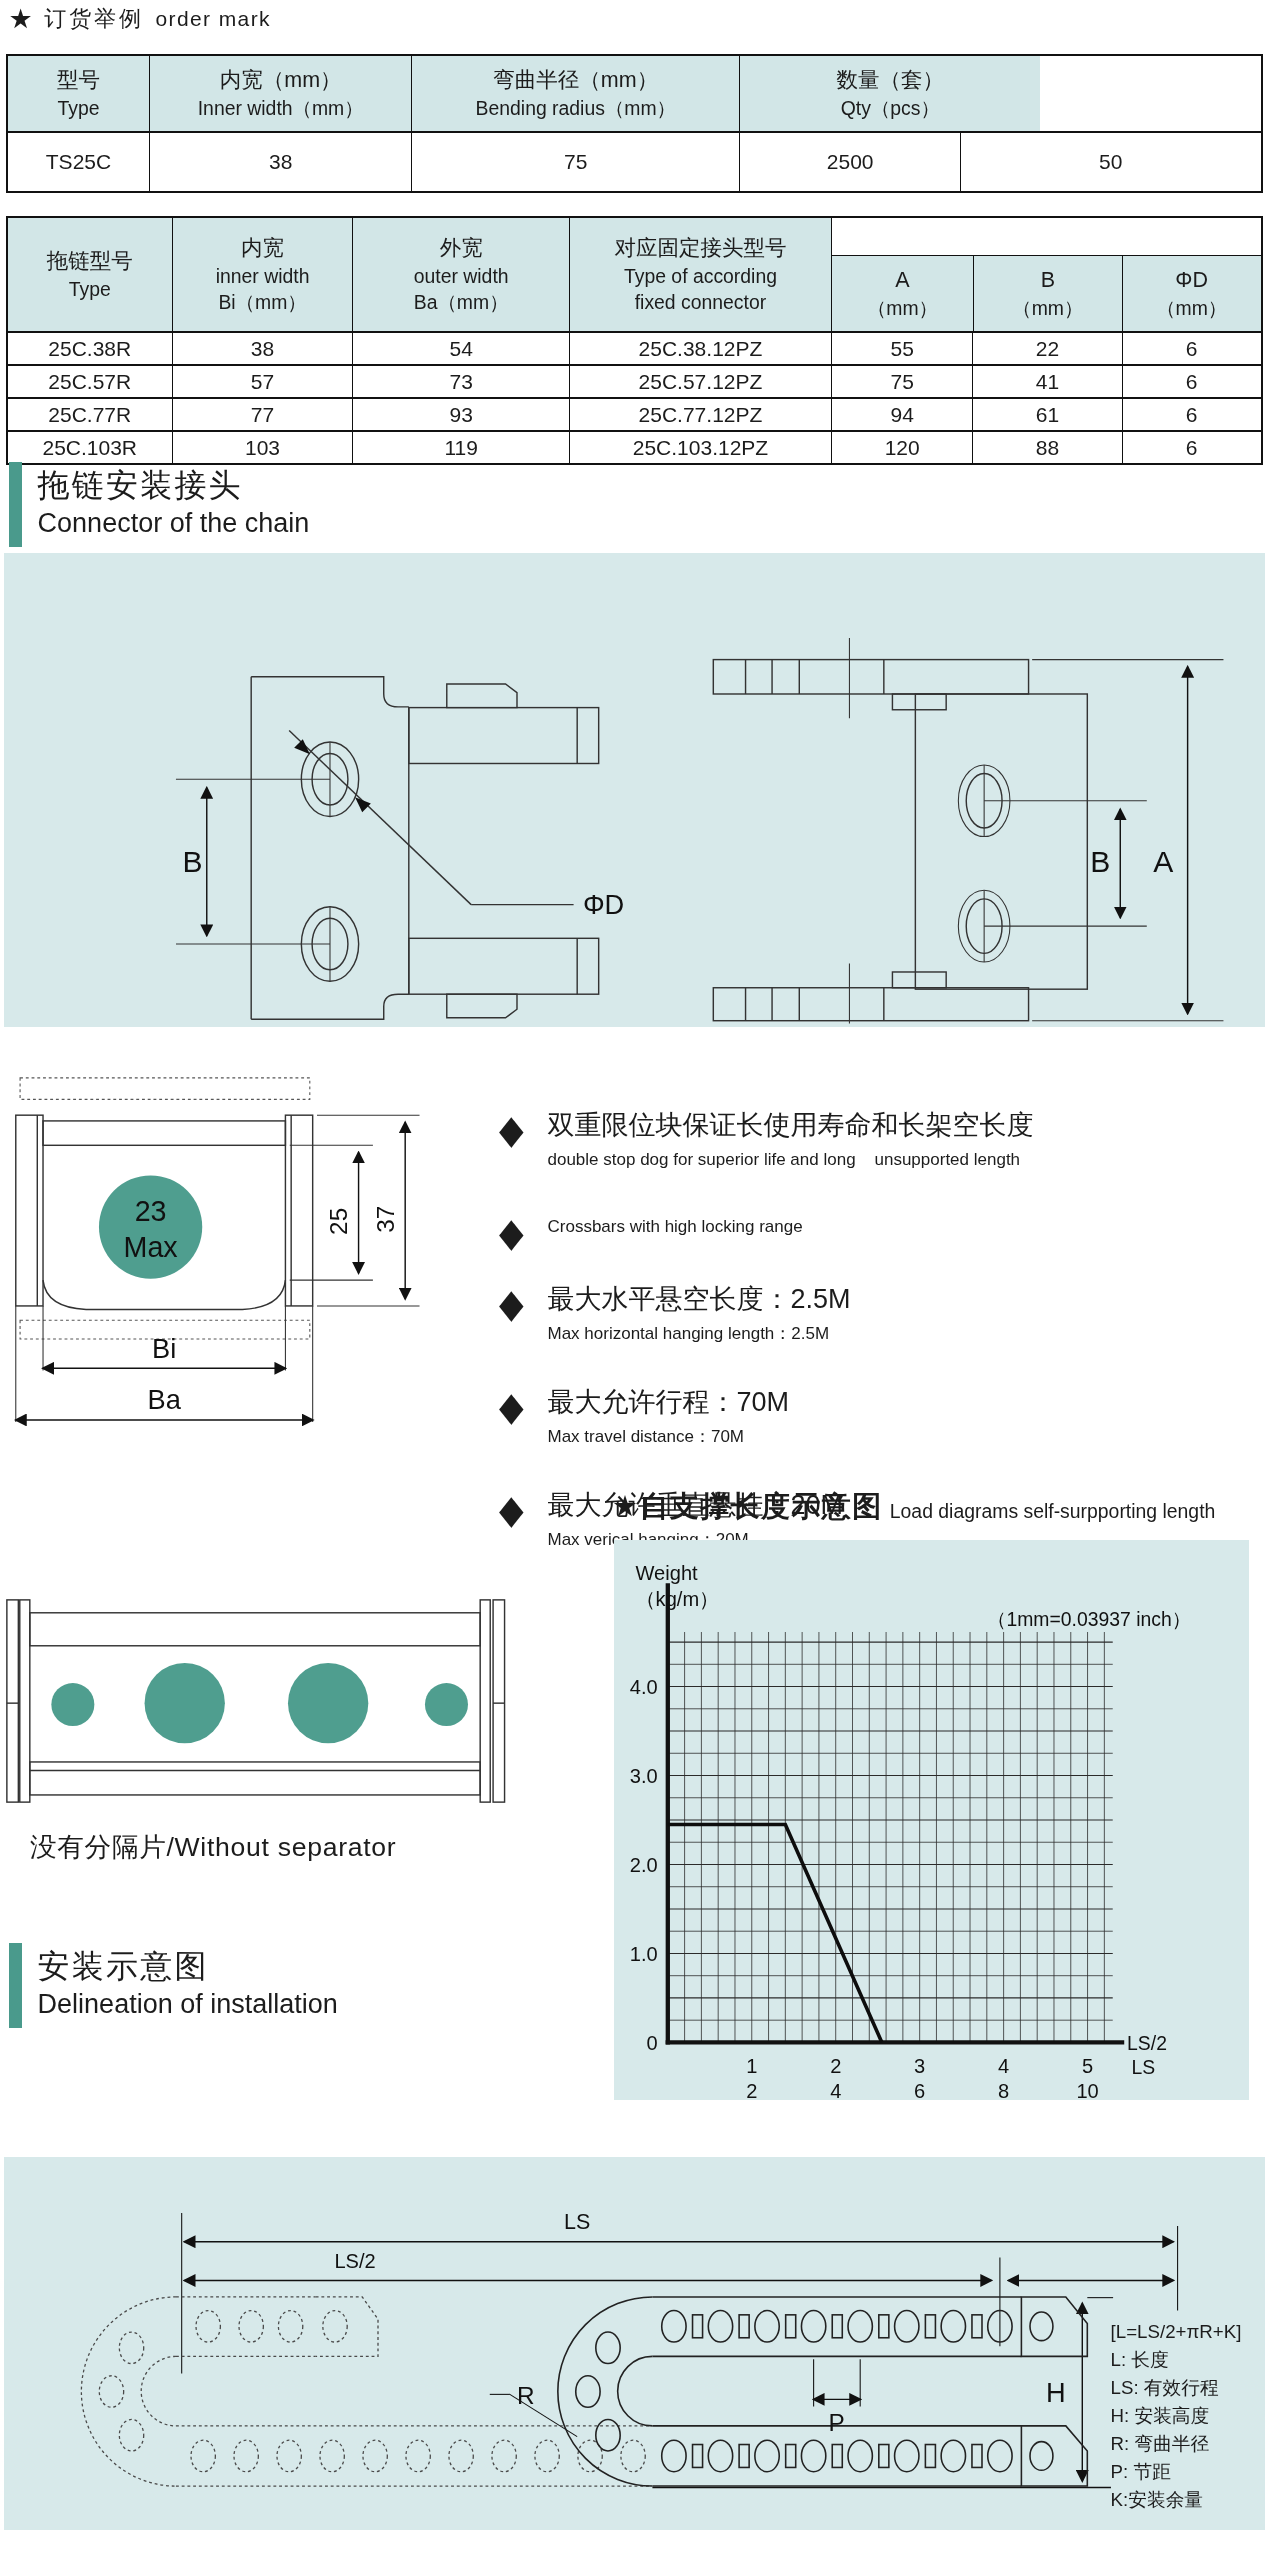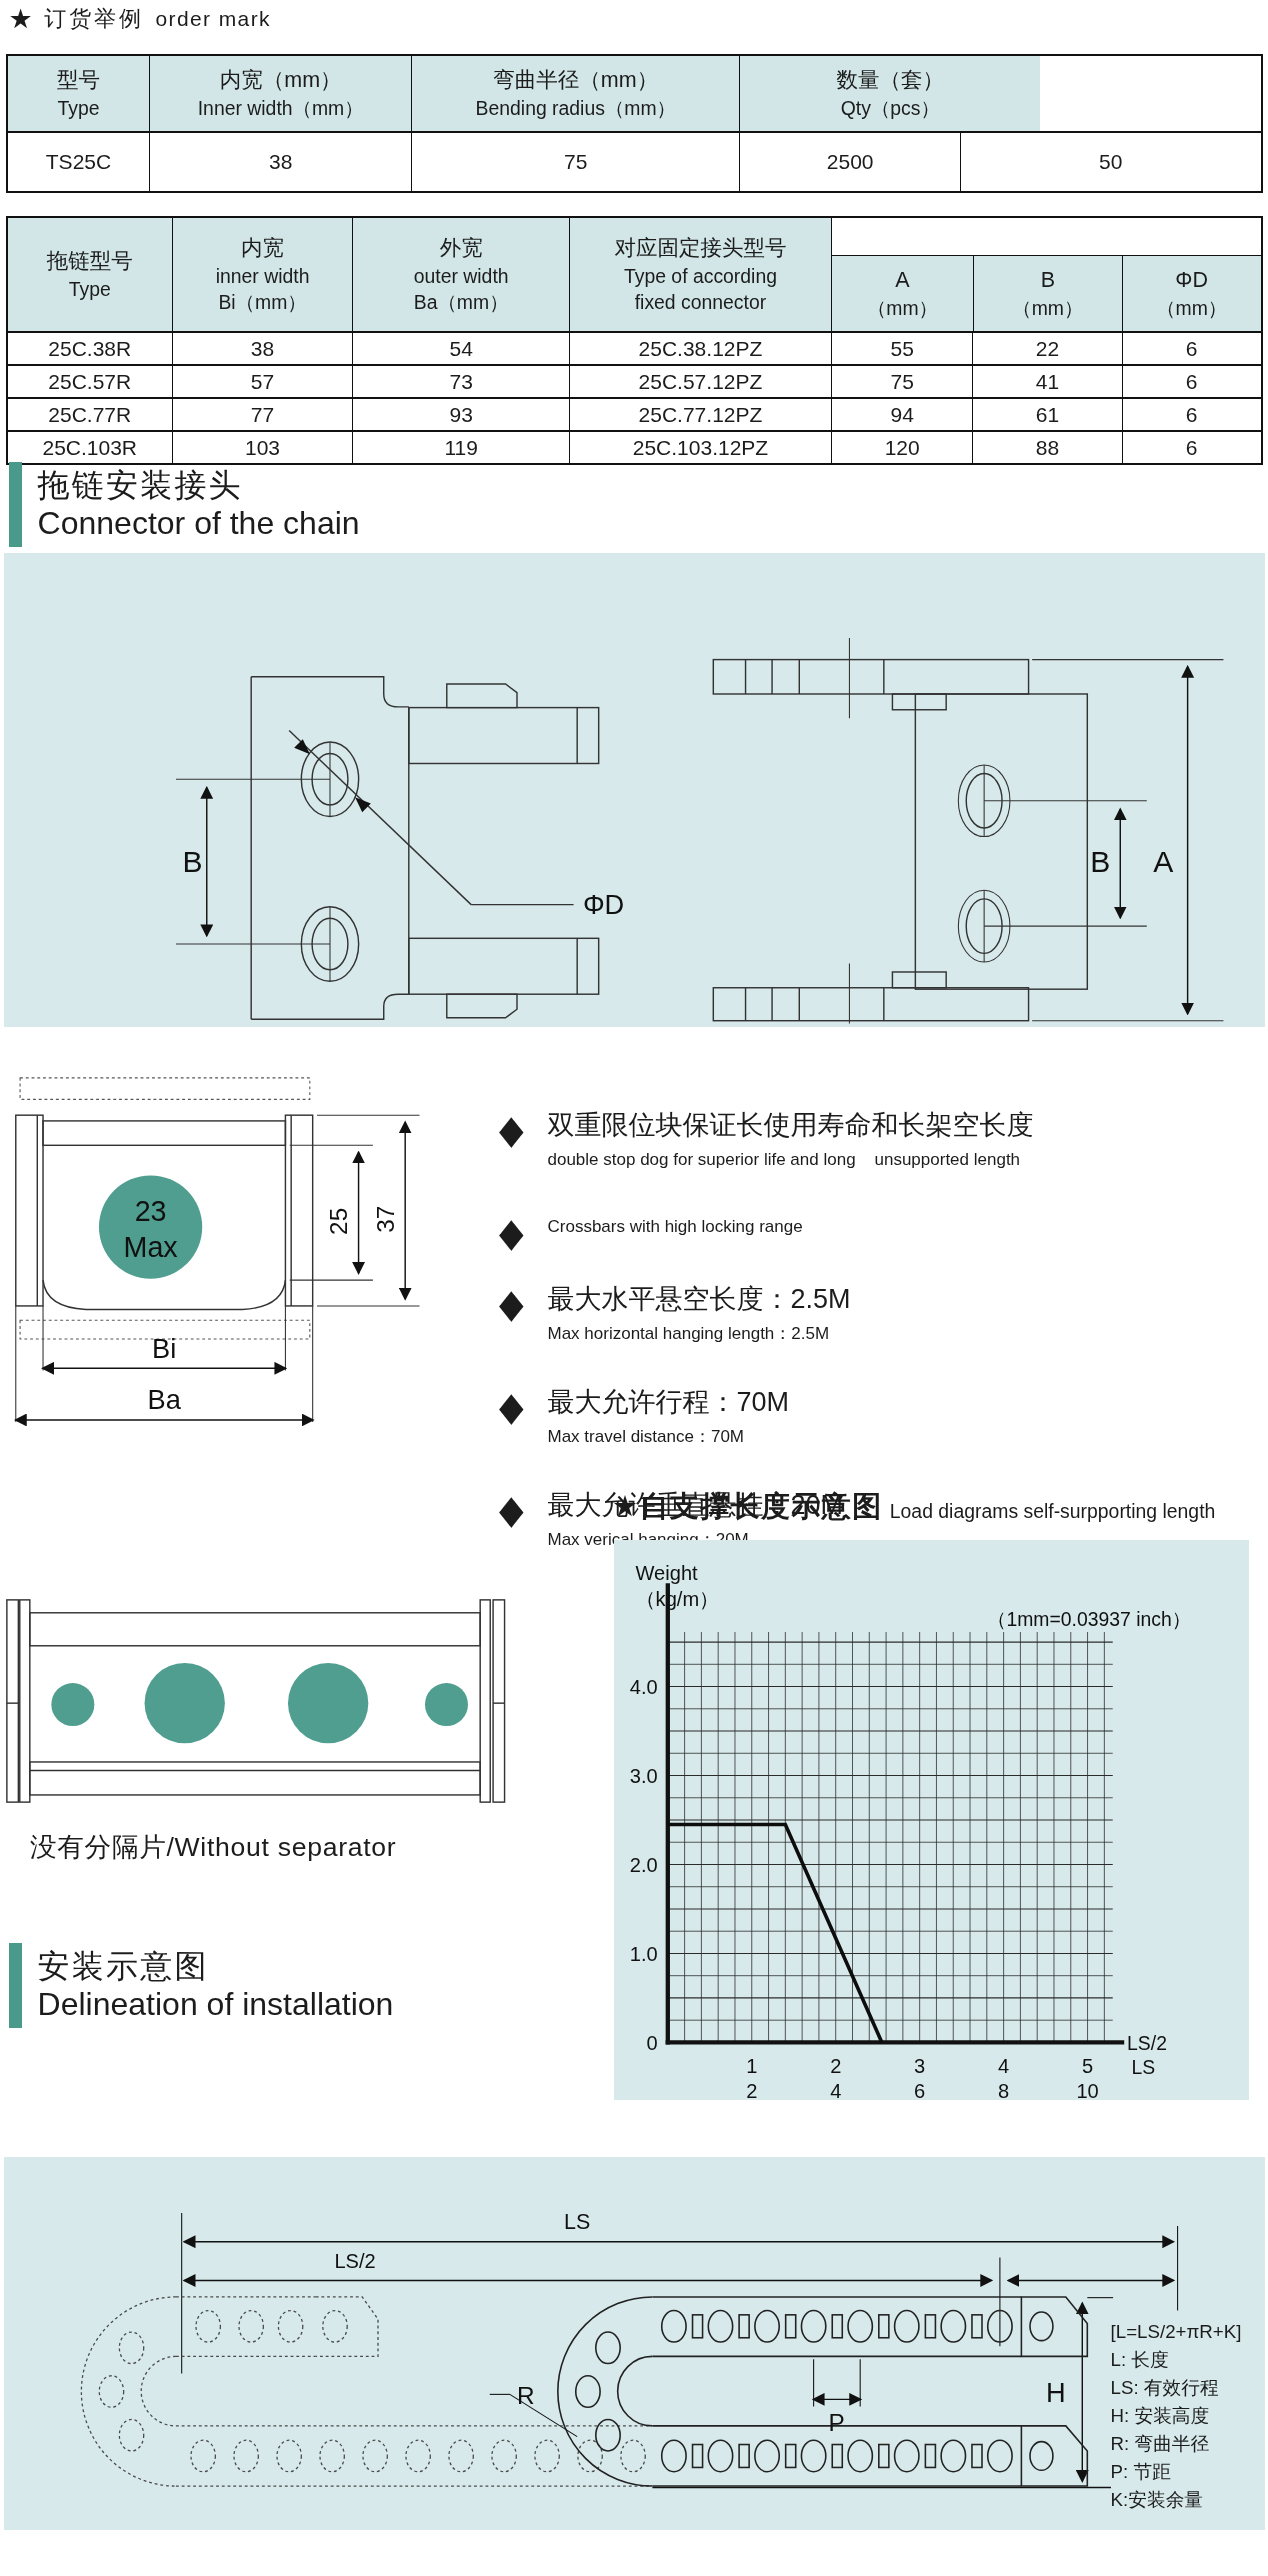--- a/index.html
+++ b/index.html
@@ -9,21 +9,21 @@
 
   
   .order-title{left:8.6px;top:4.3px;display:flex;align-items:center;gap:11.5px;}
   .order-title .star{font-size:27px;line-height:27px;}
   .order-title .zh{font-size:22px;letter-spacing:2.9px;}
   .order-title .en{font-size:21px;letter-spacing:1.4px;}
 
   .sec-head{display:flex;gap:16px;}
   .sec-bar{width:13px;height:85px;background:#4a9a8c;margin-top:-2.9px;}
   .sec-lines .zh{font-size:32px;line-height:40px;letter-spacing:2.2px;}
-  .sec-lines .en{font-size:32px;line-height:37px;}
+  .sec-lines .en{font-size:27px;line-height:37px;}
 
   
   .tbl{left:5.7px;width:1257px;border:2.2px solid #111;box-sizing:border-box;background:#fff;}
   .trow{display:flex;width:100%;box-sizing:border-box;}
   .tcell{border-left:1.4px solid #111;box-sizing:border-box;display:flex;flex-direction:column;
          justify-content:center;align-items:center;text-align:center;}
   .tcell:first-child{border-left:none;}
   .hd{background:#d2e6e7;}
   .tcell .zh{font-size:21.5px;line-height:29px;}
   .tcell .en{font-size:19.4px;line-height:26px;}

